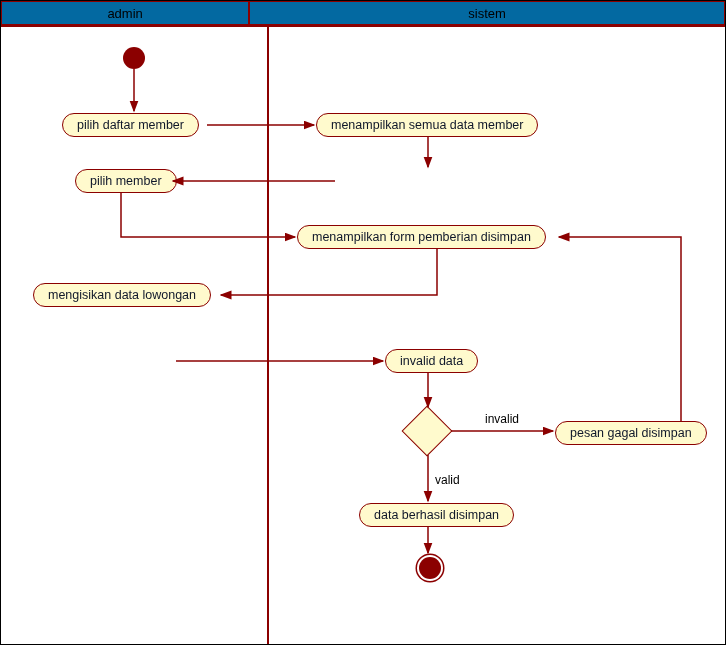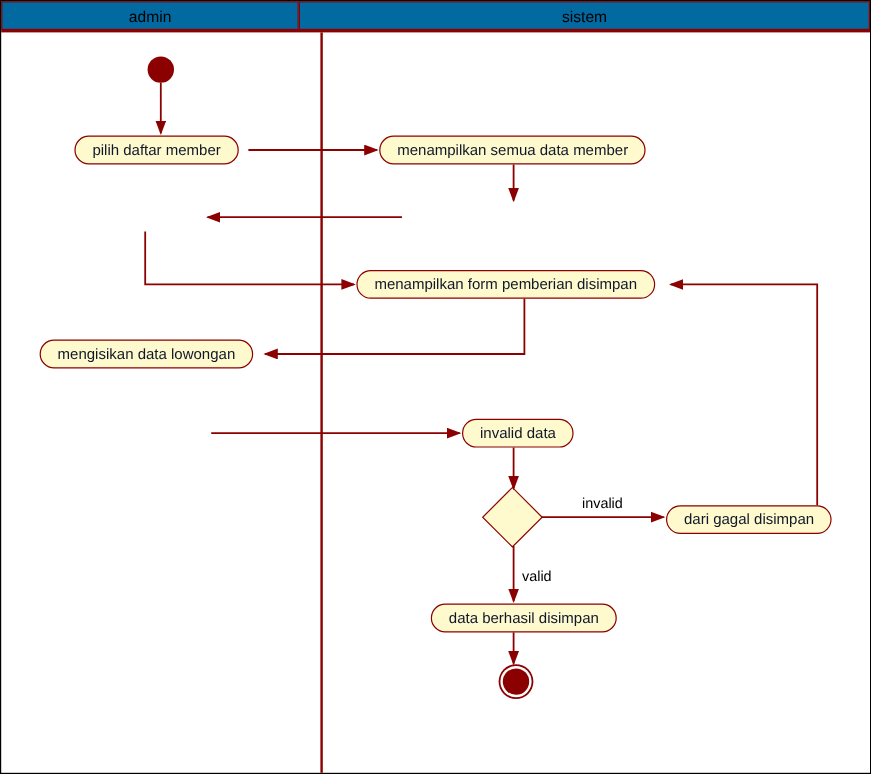--- a/index.html
+++ b/index.html
@@ -99,31 +99,32 @@
 
   <div class="lane-divider" style="left:266px"></div>
 
   <div class="start-node" style="left:122px; top:46px"></div>
 
   <div class="activity" style="left:61px; top:112px">pilih daftar member</div>
 
   <div class="activity" style="left:315px; top:112px">menampilkan semua data member</div>
 
 
+  <div class="activity" style="left:74px; top:168px">pilih member</div>
 
   <div class="activity" style="left:296px; top:224px">menampilkan form pemberian disimpan</div>
 
   <div class="activity" style="left:32px; top:282px">mengisikan data lowongan</div>
 
 
   <div class="activity" style="left:384px; top:348px">invalid data</div>
 
   <div class="decision" style="left:408px; top:412px"></div>
 
-  <div class="activity" style="left:554px; top:420px">dari gagal disimpan</div>
+  <div class="activity" style="left:554px; top:420px">pesan gagal disimpan</div>
 
   <div class="activity" style="left:358px; top:502px">data berhasil disimpan</div>
 
   <div class="end-node" style="left:418px; top:556px"></div>
 
   <div class="guard" style="left:484px; top:399px">invalid</div>
   <div class="guard" style="left:434px; top:460px">valid</div>
 
   <svg class="arrows">
     <defs>

